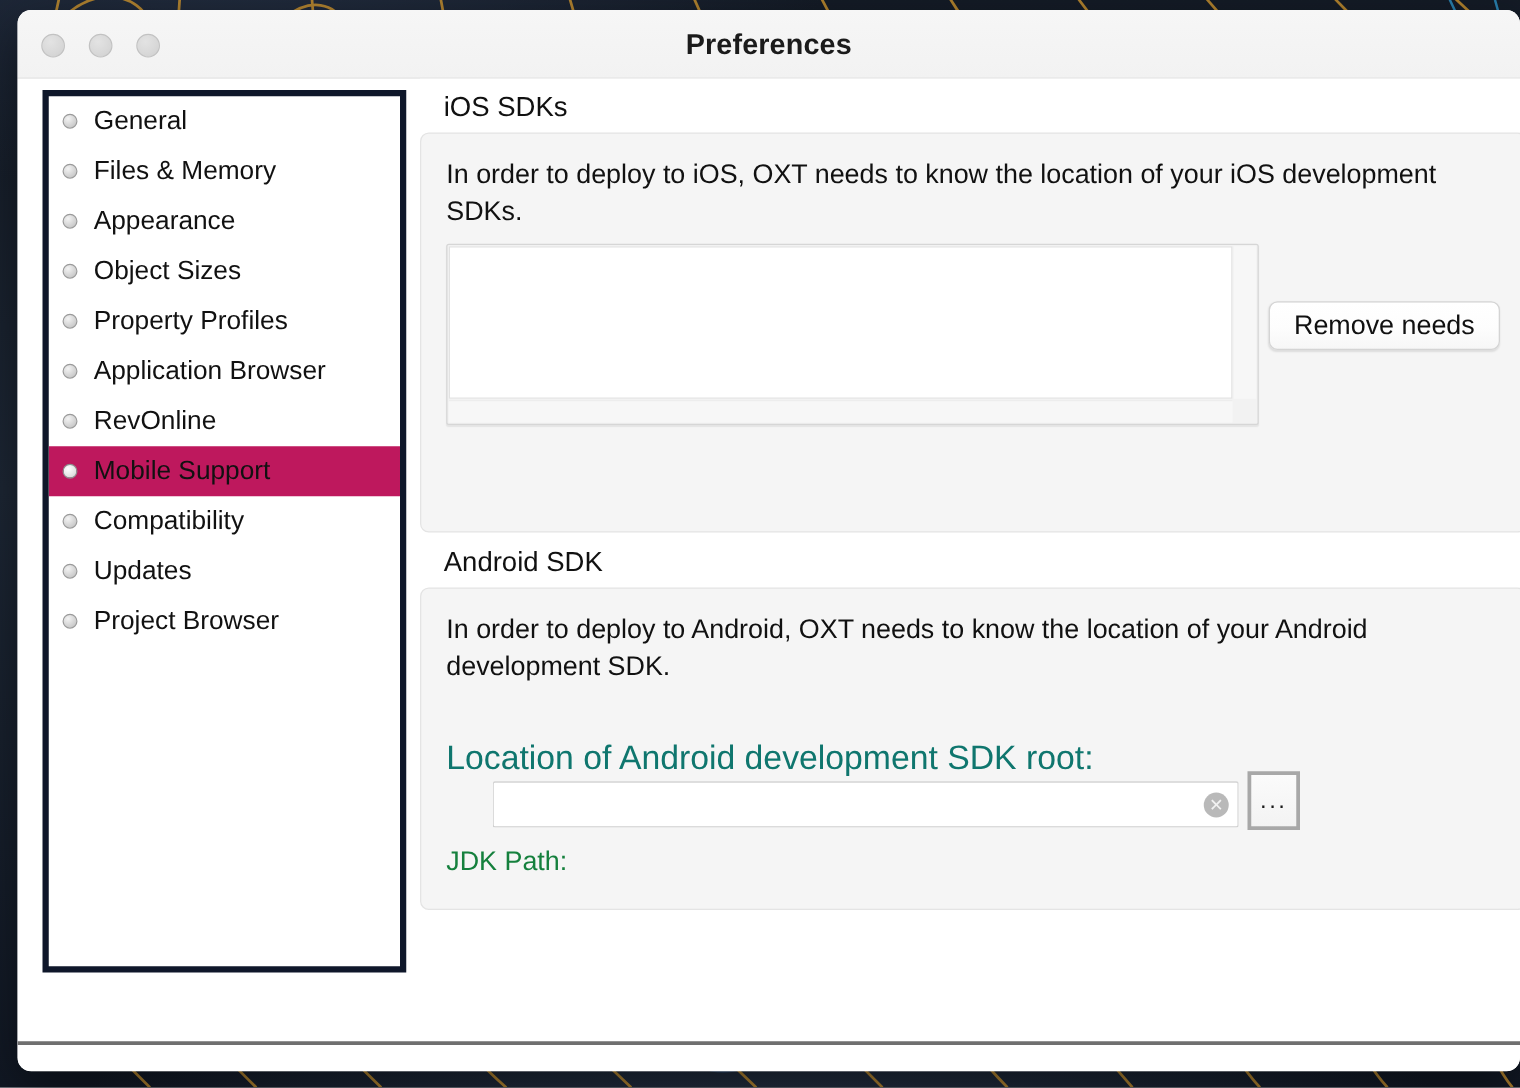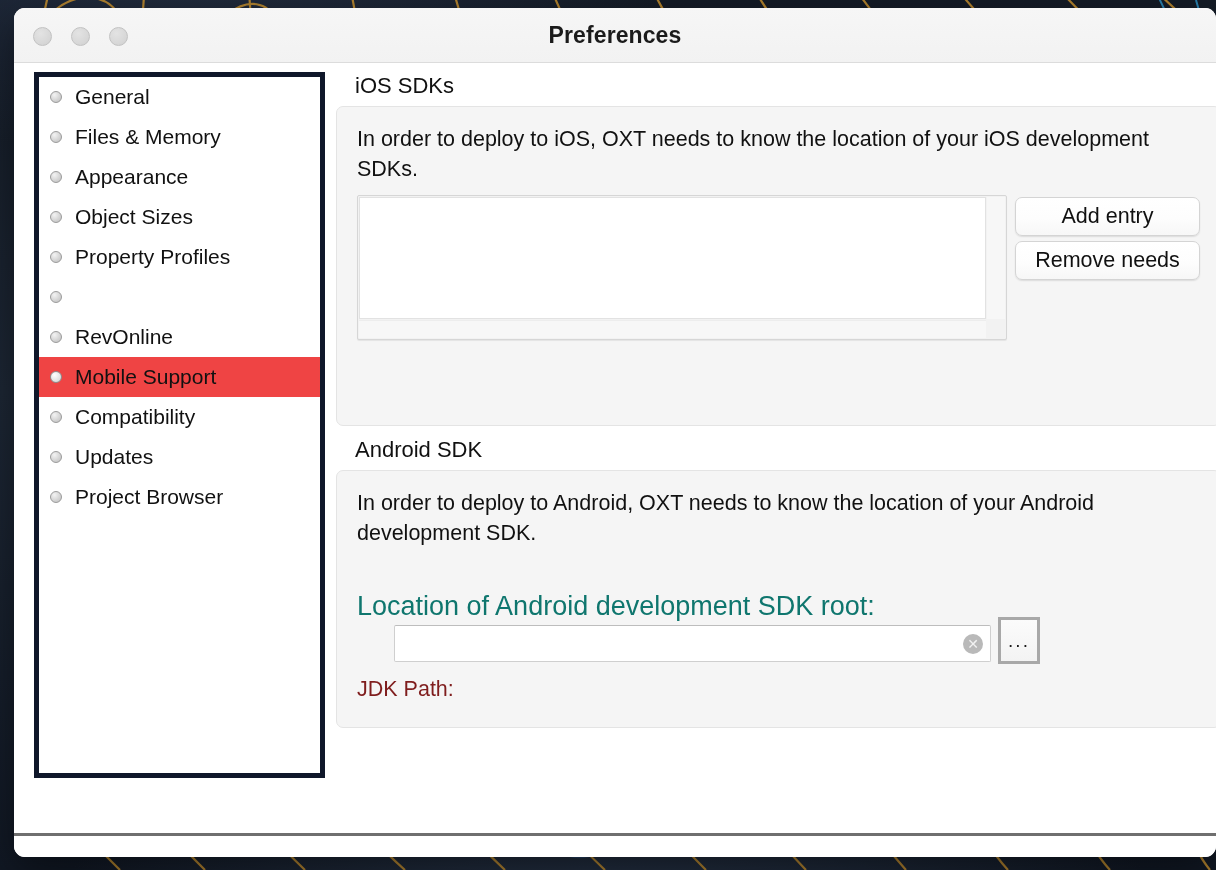--- a/index.html
+++ b/index.html
@@ -72,21 +72,21 @@
   }
   .side-item {
     position: relative;
     height: 40px;
     display: flex; align-items: center;
     padding-left: 11px;
     font-size: 21px; color: #111;
     white-space: nowrap;
     cursor: default;
   }
-  .side-item.selected { background: #ef4444; }
+  .side-item.selected { background: #be185d; }
   .side-item .bullet {
     width: 12px; height: 12px;
     border-radius: 50%;
     background: radial-gradient(circle at 35% 30%, #f3f3f3 0%, #d5d5d5 55%, #bdbdbd 100%);
     border: 1.5px solid #9b9b9b;
     margin-right: 13px;
     flex: 0 0 auto;
   }
   .side-item.selected .bullet {
     background: radial-gradient(circle at 35% 30%, #ffffff 0%, #e6e6e6 55%, #cfcfcf 100%);
@@ -200,21 +200,21 @@
     width: 42px; height: 47px;
     background: linear-gradient(180deg,#fbfbfb 0%, #f3f3f3 100%);
     border: 3px solid #a8a8a8;
     display: flex; align-items: flex-end; justify-content: center;
     padding-bottom: 9px;
     font-size: 19px; color: #1a1a1a; letter-spacing: 2px;
     cursor: default;
   }
   #jdk-label {
     position: absolute; left: 20px; top: 206px;
-    font-size: 21.5px; color: #7f1d1d;
+    font-size: 21.5px; color: #15803d;
   }
 
   
   #hr {
     position: absolute; left: 0; right: 0; top: 770px;
     height: 3px; background: #6f6f6f;
   }
 </style>
 </head>
 <body>
@@ -297,20 +297,21 @@
       <div class="side-item">
         <span class="bullet"></span>
         <span>Object Sizes</span>
       </div>
       <div class="side-item">
         <span class="bullet"></span>
         <span>Property Profiles</span>
       </div>
       <div class="side-item">
         <span class="bullet"></span>
+        <span>Application Browser</span>
       </div>
       <div class="side-item">
         <span class="bullet"></span>
         <span>RevOnline</span>
       </div>
       <div class="side-item selected">
         <span class="bullet"></span>
         <span>Mobile Support</span>
       </div>
       <div class="side-item">
@@ -333,21 +334,20 @@
 
       <div class="panel" id="ios-panel">
         <div class="panel-text">In order to deploy to iOS, OXT needs to know the location of your iOS development SDKs.</div>
 
         <div id="sdk-list">
           <div class="inner"></div>
           <div class="vtrack"></div>
           <div class="htrack"></div>
         </div>
 
-        <div class="pill-btn" id="btn-add">Add entry</div>
         <div class="pill-btn" id="btn-remove">Remove needs</div>
 
         <div class="avail-line" id="avail1">Available device SDKs: (none)</div>
         <div class="avail-line" id="avail2">Available simulators: (none)</div>
       </div>
 
       <div class="grp-title" id="android-title">Android SDK</div>
 
       <div class="panel" id="android-panel">
         <div class="panel-text">In order to deploy to Android, OXT needs to know the location of your Android development SDK.</div>

